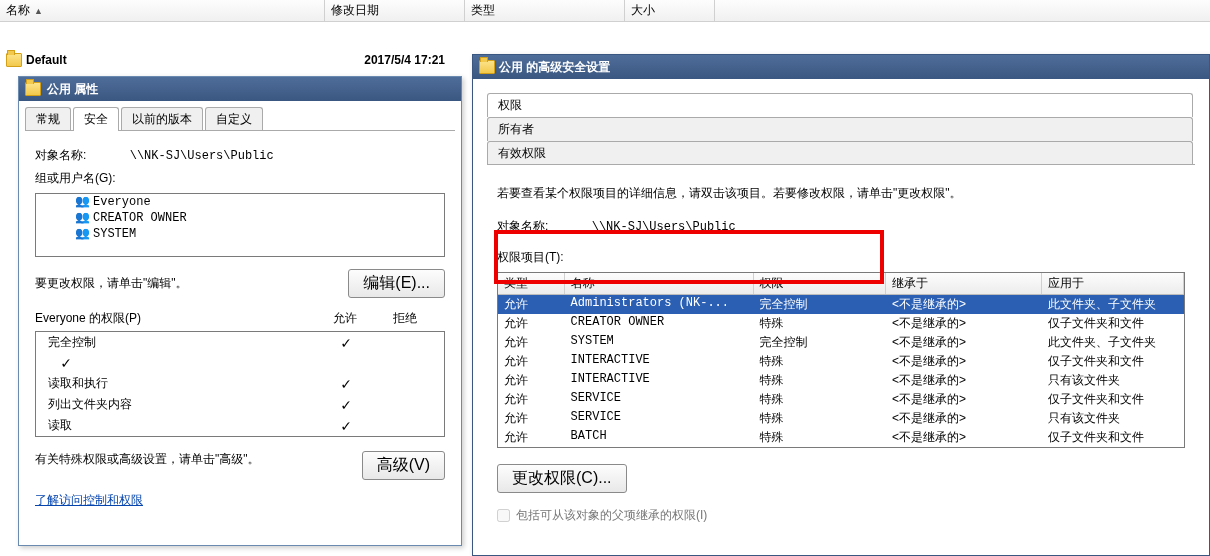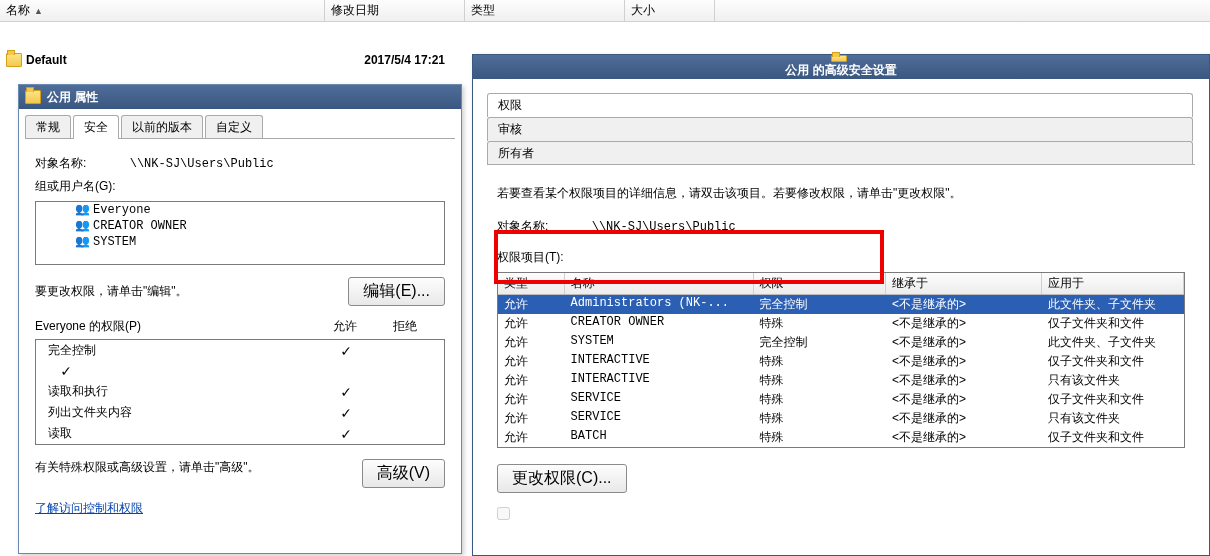--- a/index.html
+++ b/index.html
@@ -16,21 +16,21 @@
 
 .explorer-rows { height: 60px; }
 .explorer-row { display: flex; height: 20px; align-items: center; }
 .explorer-row .cell { padding: 0 6px; font-weight: bold; }
 .explorer-row .cell.name { width: 325px; display: flex; align-items: center; }
 .explorer-row .cell.date { width: 140px; text-align: right; padding-right: 20px; }
 .folder-icon { width: 16px; height: 14px; background: linear-gradient(#fce38a, #f2c94c); border: 1px solid #d4a017; border-radius: 1px; margin-right: 4px; position: relative; }
 .folder-icon::before { content: ""; position: absolute; top: -4px; left: 0; width: 6px; height: 4px; background: #f2c94c; border: 1px solid #d4a017; border-bottom: none; border-radius: 1px 1px 0 0; }
 
 
-.dialog1 { position: absolute; left: 18px; top: 84px; width: 444px; height: 470px; background: #fff; border: 1px solid #6b8ab0; box-shadow: 2px 2px 5px rgba(0,0,0,0.2); }
+.dialog1 { position: absolute; left: 18px; top: 76px; width: 444px; height: 470px; background: #fff; border: 1px solid #6b8ab0; box-shadow: 2px 2px 5px rgba(0,0,0,0.2); }
 .dialog1 .titlebar { background: linear-gradient(#4f6d99, #3a5781); height: 24px; display: flex; align-items: center; padding: 0 6px; color: #fff; font-weight: bold; }
 .dialog1 .titlebar .folder-icon { margin-right: 6px; }
 
 .dialog1 .tabbar { display: flex; padding: 6px 6px 0 6px; background: #fff; }
 .tab { border: 1px solid #aaa; border-bottom: none; padding: 3px 10px; margin-right: 2px; background: #f0f0f0; border-radius: 3px 3px 0 0; font-size: 12px; }
 .tab.active { background: #fff; position: relative; z-index: 2; }
 .dialog1 .body { border-top: 1px solid #aaa; margin: 0 6px 6px 6px; padding: 10px 10px; position: relative; top: -1px; }
 
 .row-label { margin: 6px 0; }
 .object-path { font-family: "Courier New", monospace; margin-left: 40px; }
@@ -52,21 +52,21 @@
 .perm-row { display: flex; align-items: center; padding: 2px 0; }
 .perm-row .pname { width: 280px; padding-left: 12px; }
 .perm-row .pcheck { width: 60px; text-align: center; font-size: 14px; }
 
 .adv-row { display: flex; justify-content: space-between; align-items: flex-start; margin-top: 14px; }
 .adv-row .txt { width: 300px; }
 .link { color: #0645ad; text-decoration: underline; cursor: pointer; display: inline-block; margin-top: 12px; }
 
 
 .dialog2 { position: absolute; left: 472px; top: 54px; width: 738px; height: 502px; background: #fff; border: 1px solid #3a5781; box-shadow: 2px 2px 5px rgba(0,0,0,0.2); }
-.dialog2 .titlebar { background: linear-gradient(#4f6d99, #3a5781); height: 24px; display: flex; align-items: center; padding: 0 6px; color: #fff; font-weight: bold; flex-direction: column; }
+.dialog2 .titlebar { background: linear-gradient(#4f6d99, #3a5781); height: 24px; display: flex; align-items: center; padding: 0 6px; color: #fff; font-weight: bold; }
 .dialog2 .body { padding: 8px 14px; }
 
 .hint-text { margin: 12px 0 16px 0; }
 
 .perm-table-wrap { border: 1px solid #7a7a7a; margin-top: 4px; }
 .perm-table-head { display: flex; background: linear-gradient(#fdfdfd, #ececec); border-bottom: 1px solid #bcbcbc; }
 .perm-table-head .th { border-right: 1px solid #d0d0d0; padding: 2px 6px; }
 .perm-table-body .tr { display: flex; }
 .perm-table-body .tr .td { padding: 1px 6px; white-space: nowrap; overflow: hidden; }
 .perm-table-body .tr.selected { background: #2b5fb3; color: #fff; }
@@ -188,22 +188,22 @@
 </div>
 
 <div class="dialog2">
   <div class="titlebar">
     <span class="folder-icon"></span>
     <span>公用 的高级安全设置</span>
   </div>
   <div class="body">
     <div class="tabbar" style="padding:6px 0 0 0;">
       <div class="tab active">权限</div>
-      <div class="tab">审核</div>
       <div class="tab">所有者</div>
+      <div class="tab">有效权限</div>
     </div>
     <div style="border-top:1px solid #aaa; padding:8px 10px; position:relative; top:-1px;">
       <div class="hint-text">若要查看某个权限项目的详细信息，请双击该项目。若要修改权限，请单击"更改权限"。</div>
       <div class="row-label">
         <span>对象名称:</span>
         <span class="object-path">\\NK-SJ\Users\Public</span>
       </div>
       <div class="row-label" style="margin-top:14px;">权限项目(T):</div>
       <div class="perm-table-wrap">
         <div class="perm-table-head">
@@ -270,19 +270,20 @@
               <div class="td col-inherit">&lt;不是继承的&gt;</div>
               <div class="td col-apply">仅子文件夹和文件</div>
             </div>
           </div>
       </div>
       <div class="change-btn-row">
         <button class="btn">更改权限(C)...</button>
       </div>
       <div class="checkbox-row">
         <input type="checkbox" disabled="" style="">
+        <span>包括可从该对象的父项继承的权限(I)</span>
       </div>
 
     </div>
   </div>
 </div>
 
 <div class="red-box box1"></div>
 
 </body></html>

